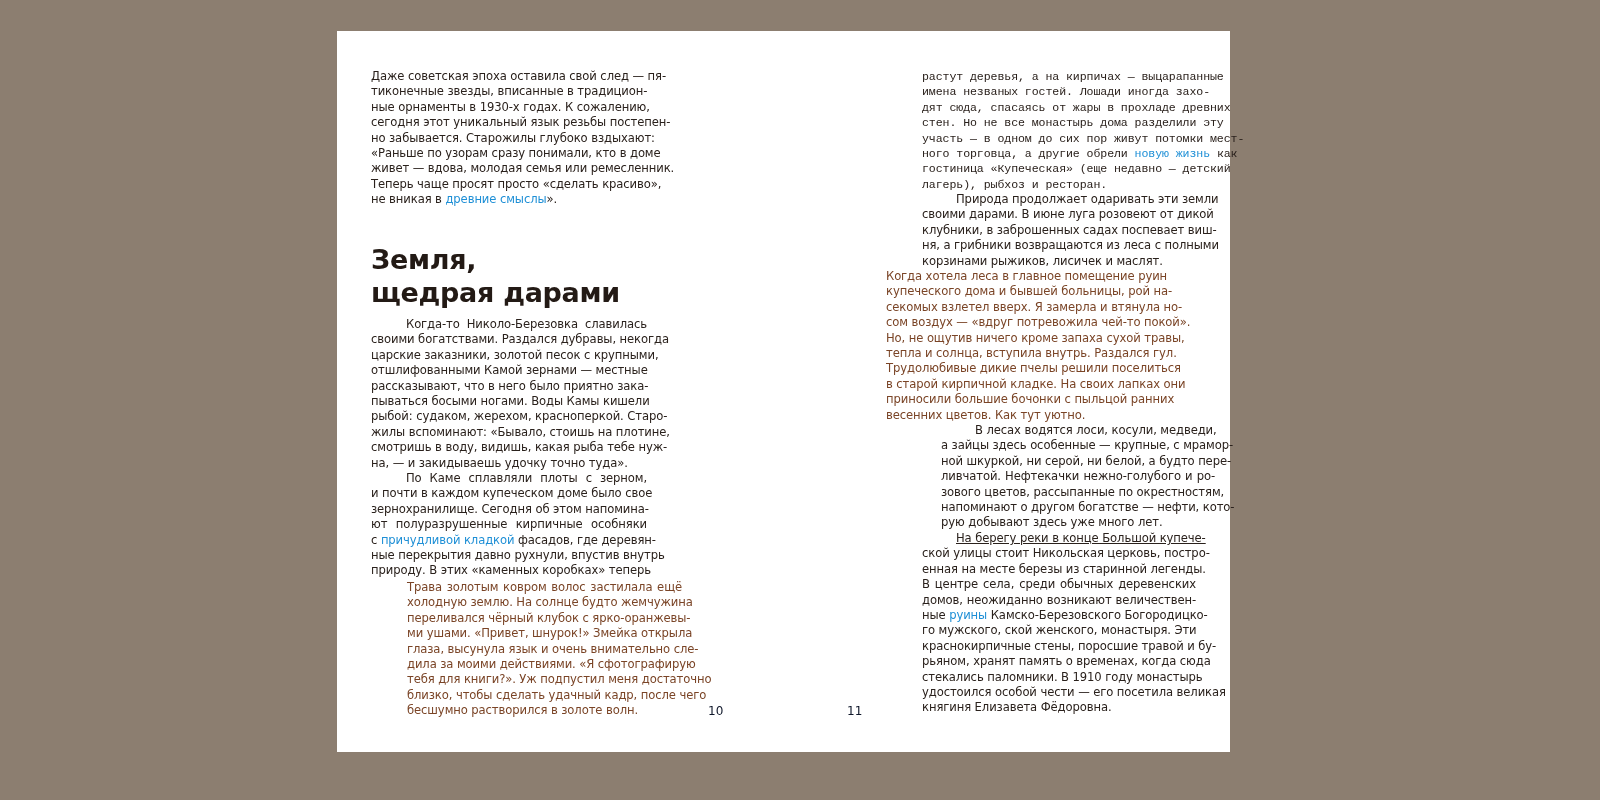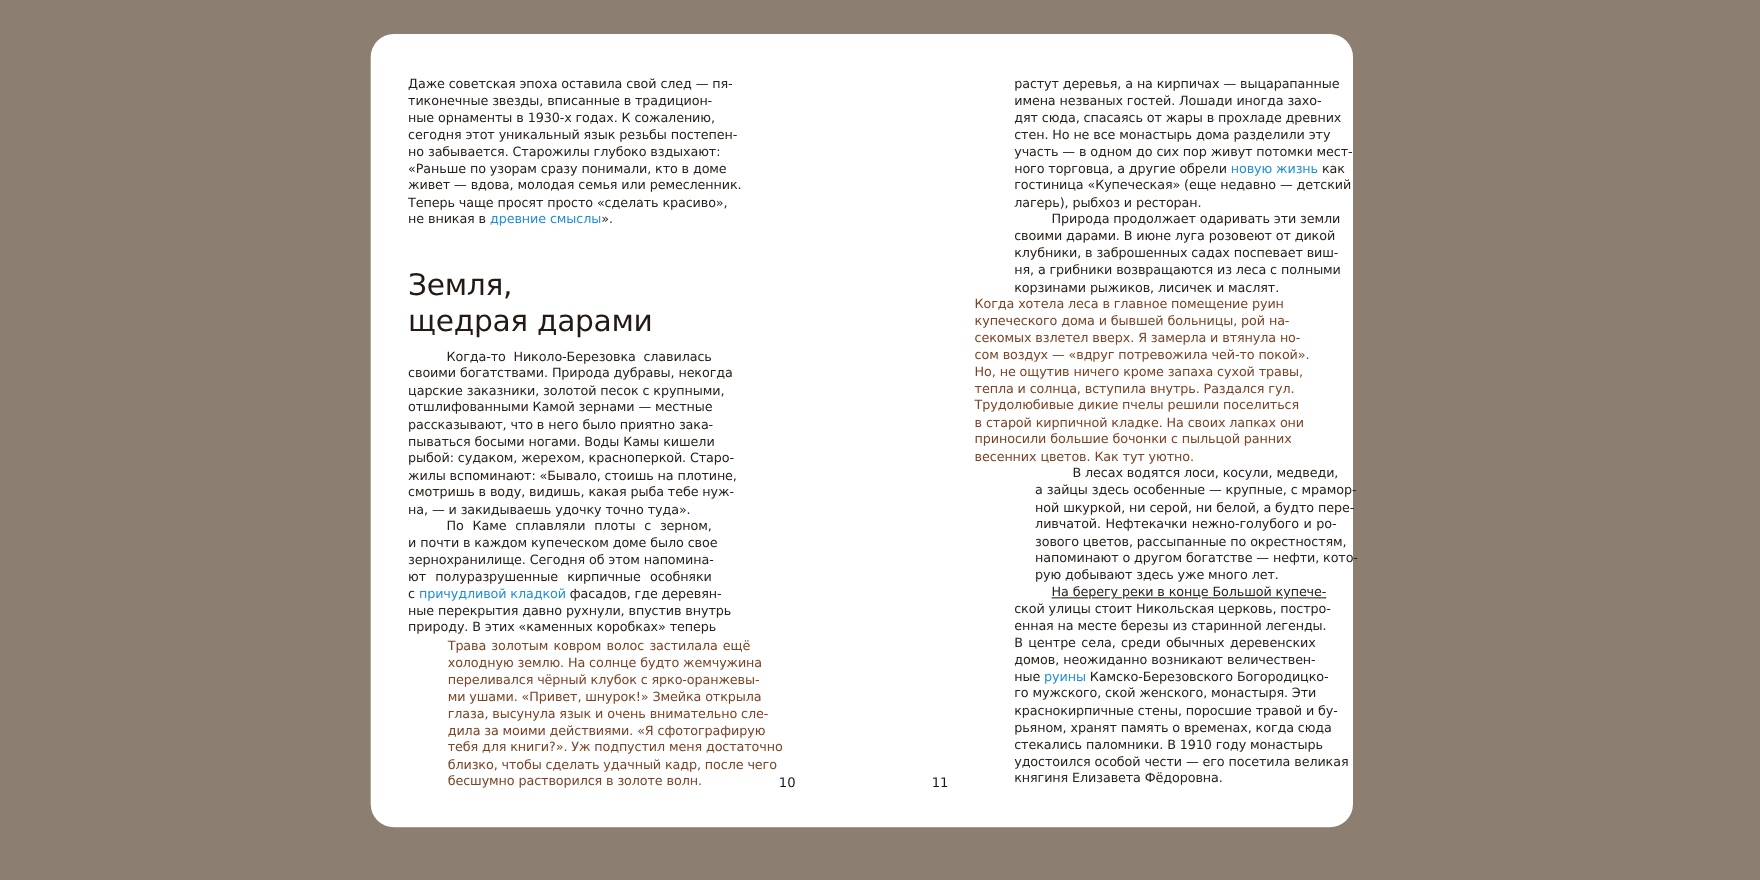--- a/index.html
+++ b/index.html
@@ -1,28 +1,28 @@
 <!DOCTYPE html>
 <html><head>
 <meta charset="utf-8">
 <style>
   html, body { margin:0; padding:0; }
   body {
     width:1600px; height:800px; background:#8c7e70; position:relative; overflow:hidden;
     font-family:"DejaVu Sans", sans-serif;
   }
   .spread {
-    position:absolute; left:337px; top:31px; width:893px; height:721px; background:#ffffff;border-radius:21px;
+    position:absolute; left:337px; top:31px; width:893px; height:721px; background:#ffffff;
   }
   .txt { position:absolute; font-size:11.6px; line-height:15.4px; color:#2a211c; letter-spacing:-0.1px; }
   .line { white-space:nowrap; display:block; text-align:justify; text-align-last:justify; }
   .line.last { text-align-last:left; }
   .link { color:#1e8fd6; }
   .brown { color:#7a4426; }
-  .heading { position:absolute; left:34px; top:212px; font-size:27px; line-height:33px; color:#231a15; font-weight:normal; letter-spacing:-0.3px; }
+  .heading { position:absolute; left:34px; top:212px; font-size:27px; line-height:33px; color:#231a15; font-weight:bold; letter-spacing:-0.3px; }
   .pgnum { position:absolute; top:673px; font-size:12px; color:#0f172a; }
 </style>
 </head>
 <body>
 
 <div class="spread">
 
   <div class="txt" style="left:34px; top:38px; width:276px;">
     <span class="line">Даже советская эпоха оставила свой след — пя-</span>
     <span class="line">тиконечные звезды, вписанные в традицион-</span>
@@ -35,21 +35,21 @@
     <span class="line last"><span>не вникая в </span> <span class="link">древние смыслы</span><span>».</span></span>
   </div>
 
   <div class="heading">
     <div>Земля,</div>
     <div>щедрая дарами</div>
   </div>
 
   <div class="txt" style="left:34px; top:286px; width:276px;">
     <span class="line" style="padding-left:35px;">Когда-то Николо-Березовка славилась</span>
-    <span class="line">своими богатствами. Природа дубравы, некогда</span>
+    <span class="line">своими богатствами. Раздался дубравы, некогда</span>
     <span class="line">царские заказники, золотой песок с крупными,</span>
     <span class="line">отшлифованными Камой зернами — местные</span>
     <span class="line">рассказывают, что в него было приятно зака-</span>
     <span class="line">пываться босыми ногами. Воды Камы кишели</span>
     <span class="line">рыбой: судаком, жерехом, красноперкой. Старо-</span>
     <span class="line">жилы вспоминают: «Бывало, стоишь на плотине,</span>
     <span class="line">смотришь в воду, видишь, какая рыба тебе нуж-</span>
     <span class="line last">на, — и закидываешь удочку точно туда».</span>
   </div>
 
@@ -72,21 +72,21 @@
     <span class="line">дила за моими действиями. «Я сфотографирую</span>
     <span class="line">тебя для книги?». Уж подпустил меня достаточно</span>
     <span class="line">близко, чтобы сделать удачный кадр, после чего</span>
     <span class="line last">бесшумно растворился в золоте волн.</span>
   </div>
 
   <div class="pgnum" style="left:371px;">10</div>
 
   <div class="pgnum" style="left:510px;">11</div>
 
-  <div class="txt" style="left:585px; top:38px; width:274px;">
+  <div class="txt" style="left:585px; top:38px; width:274px;font-family:Liberation Mono, monospace;">
     <span class="line">растут деревья, а на кирпичах — выцарапанные</span>
     <span class="line">имена незваных гостей. Лошади иногда захо-</span>
     <span class="line">дят сюда, спасаясь от жары в прохладе древних</span>
     <span class="line">стен. Но не все монастырь дома разделили эту</span>
     <span class="line">участь — в одном до сих пор живут потомки мест-</span>
     <span class="line"><span>ного торговца, а другие обрели </span><span class="link">новую жизнь</span><span> как</span></span>
     <span class="line">гостиница «Купеческая» (еще недавно — детский</span>
     <span class="line last">лагерь), рыбхоз и ресторан.</span>
   </div>
 

